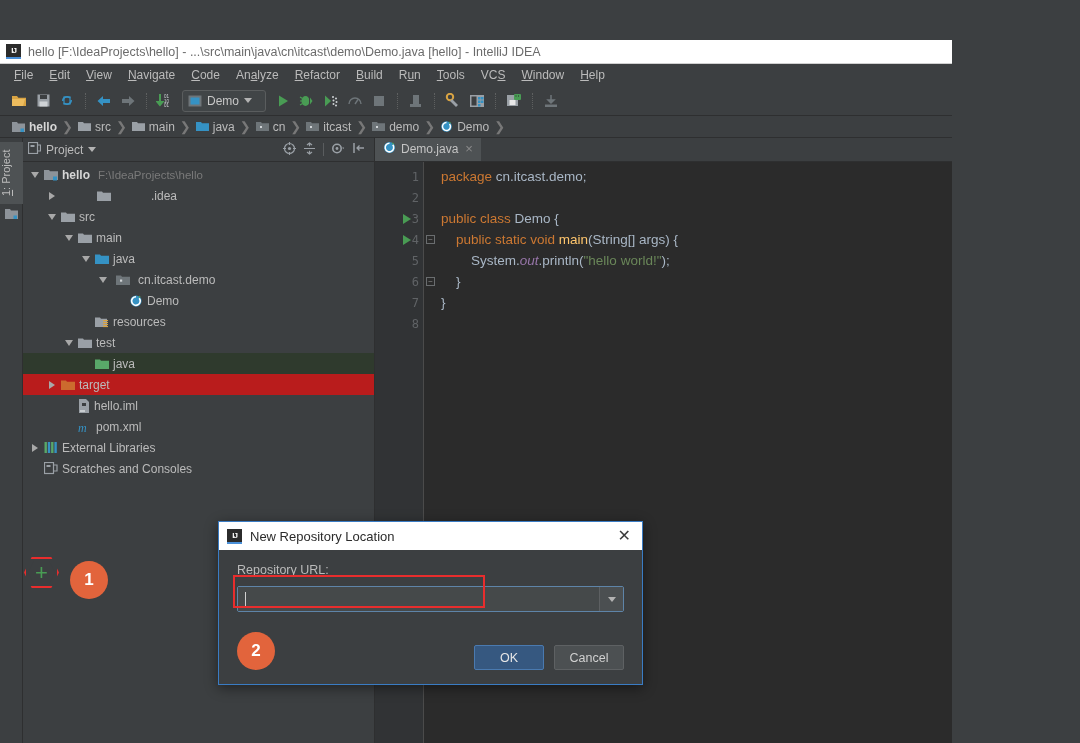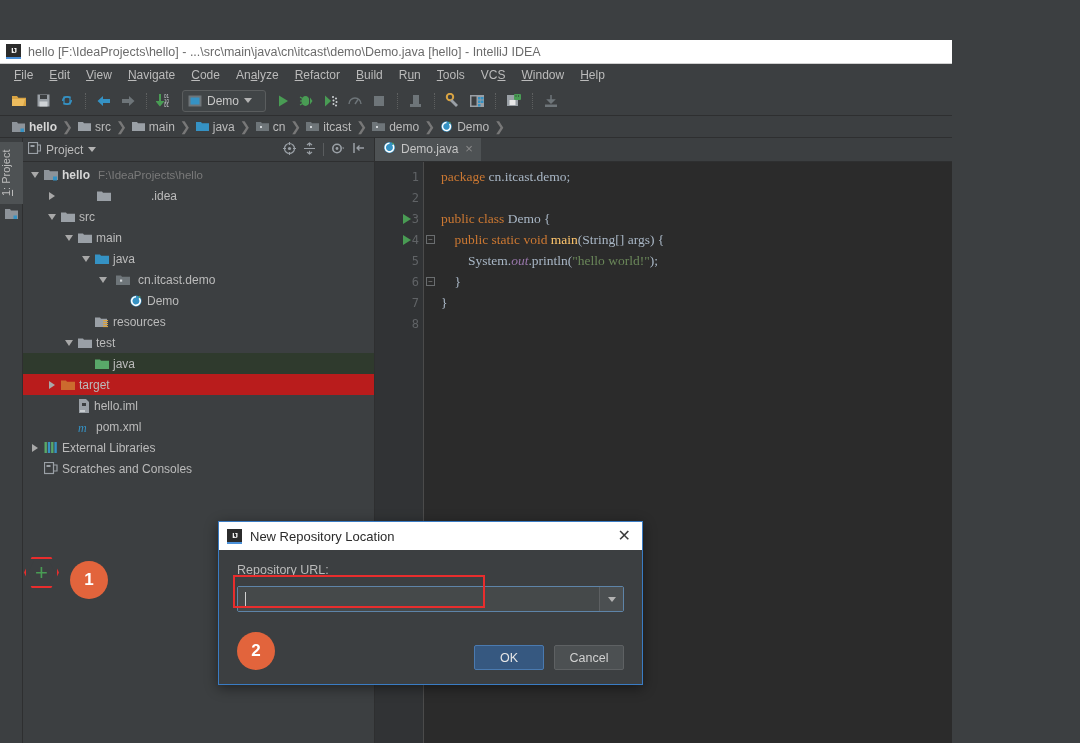--- a/index.html
+++ b/index.html
@@ -239,21 +239,21 @@
     padding-left: 10px;
   }
   .codecol:before {
     content: ""; position: absolute;
     left: 0; top: 0; bottom: 0; width: 1px;
     background: #4b4b4b;
   }
   .cline {
     height: 21px;
     display: flex; align-items: center;
-    font-family: Liberation Serif, serif;
+    font-family: Liberation Sans, sans-serif;
     font-size: 13.5px;
     white-space: pre;
     padding-left: 8px;
   }
   .kw { color: #cc7832; }
   .txt { color: #a9b7c6; }
   .str { color: #6a8759; }
   .fld { color: #9876aa; font-style: italic; }
   .mth { color: #ffc66d; }
 

